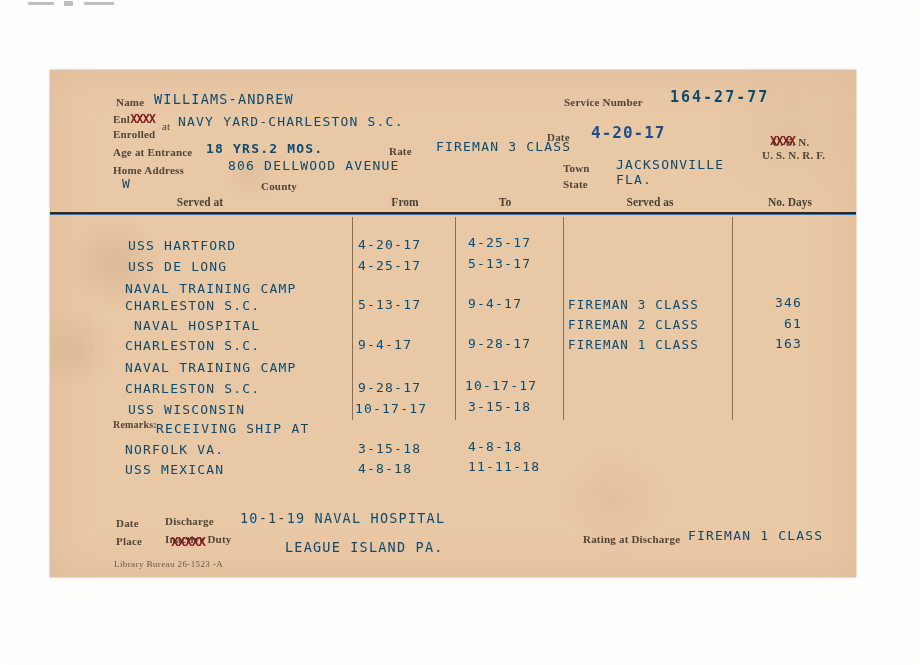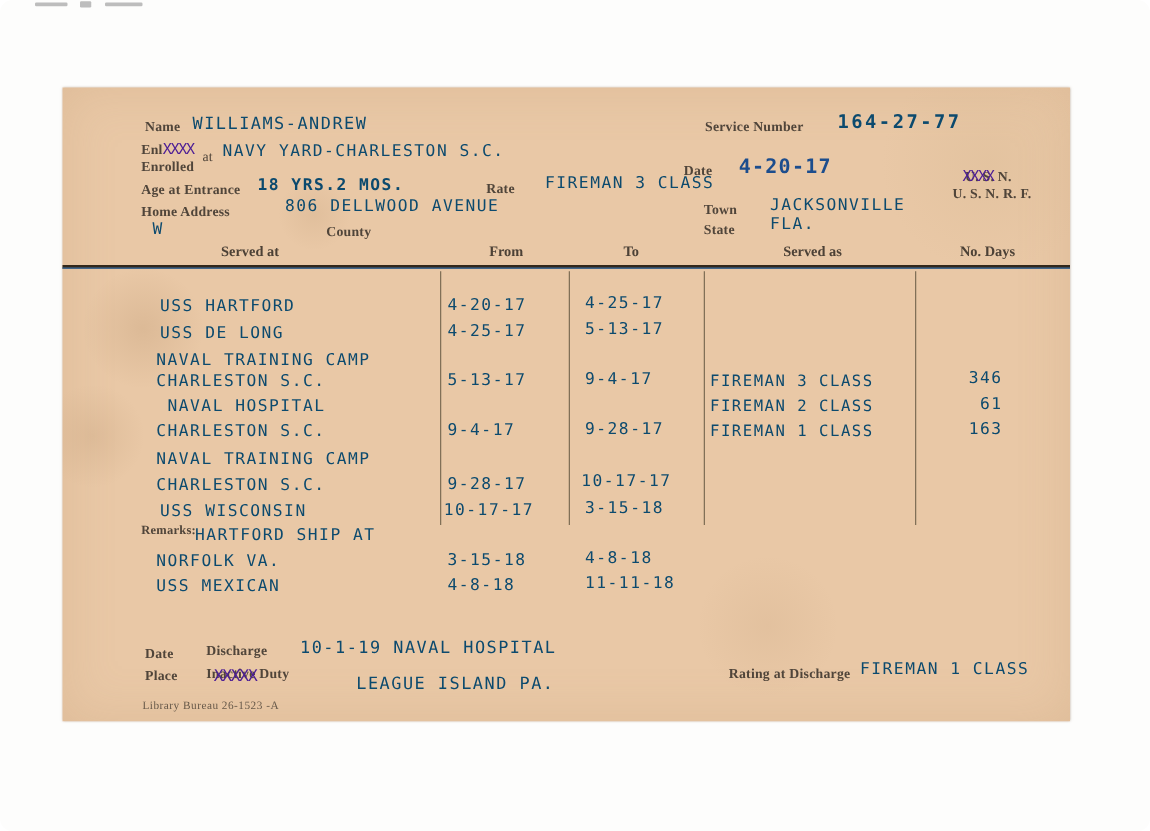--- a/index.html
+++ b/index.html
@@ -40,22 +40,22 @@
   .hdr{
     position:absolute;color:#45var;color:#4c4136;font-family:"Liberation Serif",serif;
     font-size:11.5px;font-weight:700;text-align:center;white-space:nowrap;
   }
   .rule{
     position:absolute;left:0;right:0;top:142px;height:2px;background:#33281b;
     border-bottom:1.6px solid #3c6fa3;
   }
   .vline{position:absolute;width:1px;background:#6f6049;top:147px;height:203px;opacity:.85;}
   .strikeX{
-    position:absolute;color:#4c1d95;font-family:"DejaVu Sans Mono",monospace;
-    font-weight:400;letter-spacing:-1px;white-space:nowrap;
+    position:absolute;color:#7f1d1d;font-family:"DejaVu Sans Mono",monospace;
+    font-weight:700;letter-spacing:-1px;white-space:nowrap;
   }
   .rel{position:relative;display:inline-block;}
   .num{text-align:right;}
   .print-code{
     position:absolute;color:#5a4e40;font-family:"Liberation Serif",serif;
     font-size:9px;letter-spacing:.4px;white-space:nowrap;opacity:.9;
   }
 </style>
 </head>
 <body>
@@ -151,21 +151,21 @@
 
     <span class="typed" style="left:75px;top:311px;">CHARLESTON S.C.</span>
     <span class="typed" style="left:308px;top:310px;">9-28-17</span>
     <span class="typed" style="left:415px;top:308px;">10-17-17</span>
 
     <span class="typed" style="left:78px;top:332px;">USS WISCONSIN</span>
     <span class="typed" style="left:305px;top:331px;">10-17-17</span>
     <span class="typed" style="left:418px;top:329px;">3-15-18</span>
 
     <span class="lbl" style="left:63px;top:349px;font-size:10px;">Remarks:</span>
-    <span class="typed" style="left:106px;top:351px;">HARTFORD SHIP AT</span>
+    <span class="typed" style="left:106px;top:351px;">RECEIVING SHIP AT</span>
 
     <span class="typed" style="left:75px;top:372px;">NORFOLK VA.</span>
     <span class="typed" style="left:308px;top:371px;">3-15-18</span>
     <span class="typed" style="left:418px;top:369px;">4-8-18</span>
 
     <span class="typed" style="left:75px;top:392px;">USS MEXICAN</span>
     <span class="typed" style="left:308px;top:391px;">4-8-18</span>
     <span class="typed" style="left:418px;top:389px;">11-11-18</span>
 
     <span class="lbl" style="left:66px;top:447px;">Date</span>

